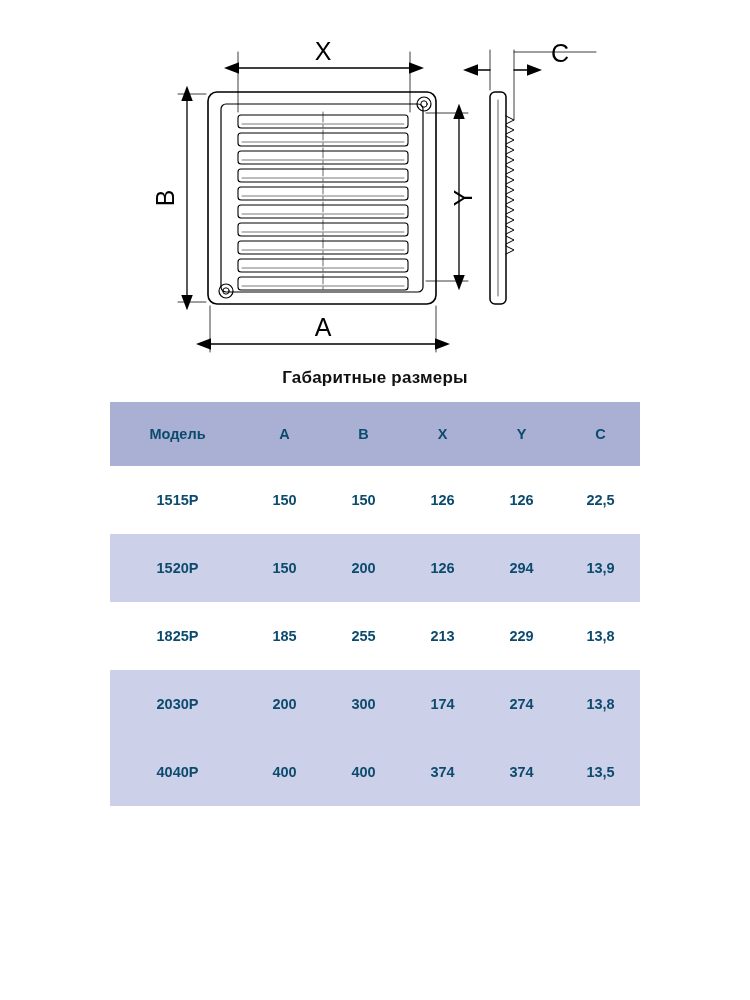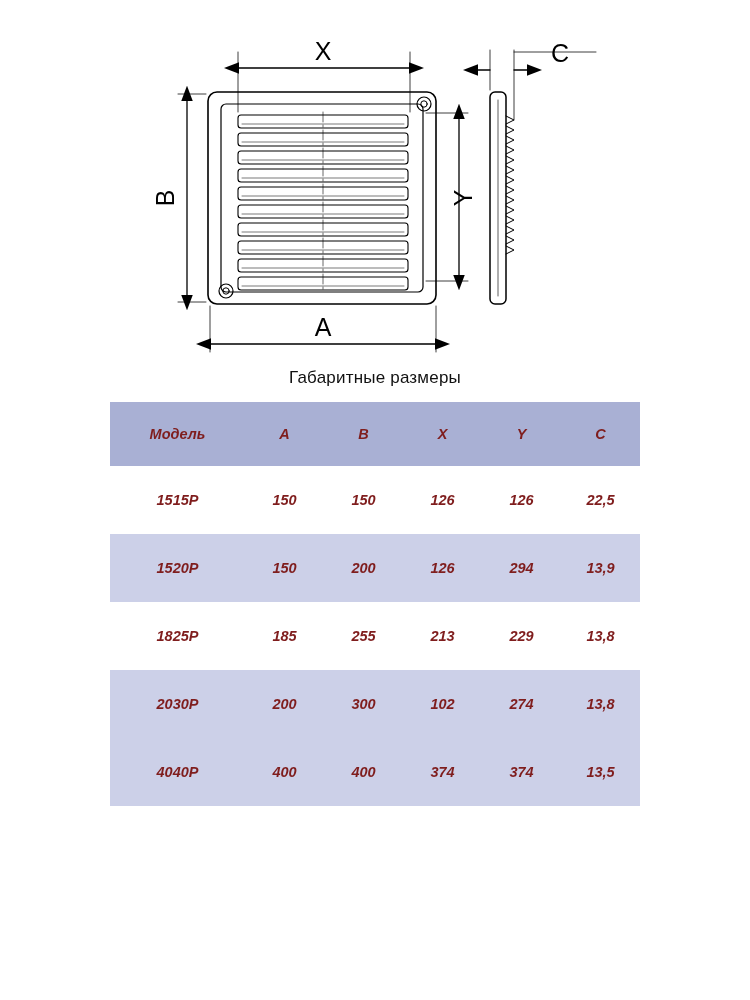--- a/index.html
+++ b/index.html
@@ -34,40 +34,39 @@
   
   .table-wrap {
     position: absolute;
     top: 368px;
     left: 0;
     width: 750px;
   }
   .table-title {
     text-align: center;
     font-size: 17px;
-    font-weight: normal;
+    font-weight: bold;
     color: #111;
     letter-spacing: 0.2px;
     margin: 0 0 14px 0;
   }
   table.dims {
     border-collapse: collapse;
     width: 530px;
     margin: 0 auto;
     table-layout: fixed;
   }
   table.dims th, table.dims td {
     border: none;
     text-align: center;
     font-size: 14.5px;
     font-weight: bold;
-    color: #7f1d1d;
+    color: #0c4a6e;
     height: 66px;
     vertical-align: middle;
-    font-style: italic;
   }
   table.dims thead th {
     background: #a9b0d4;
     height: 62px;
     font-size: 14.5px;
   }
   table.dims tbody tr.odd td {
     background: #ffffff;
     text-align: center;
   }
@@ -234,21 +233,21 @@
           <td>185</td>
           <td>255</td>
           <td>213</td>
           <td>229</td>
           <td>13,8</td>
         </tr>
         <tr class="even">
           <td>2030Р</td>
           <td>200</td>
           <td>300</td>
-          <td>102</td>
+          <td>174</td>
           <td>274</td>
           <td>13,8</td>
         </tr>
         <tr class="even">
           <td>4040Р</td>
           <td>400</td>
           <td>400</td>
           <td>374</td>
           <td>374</td>
           <td>13,5</td>

